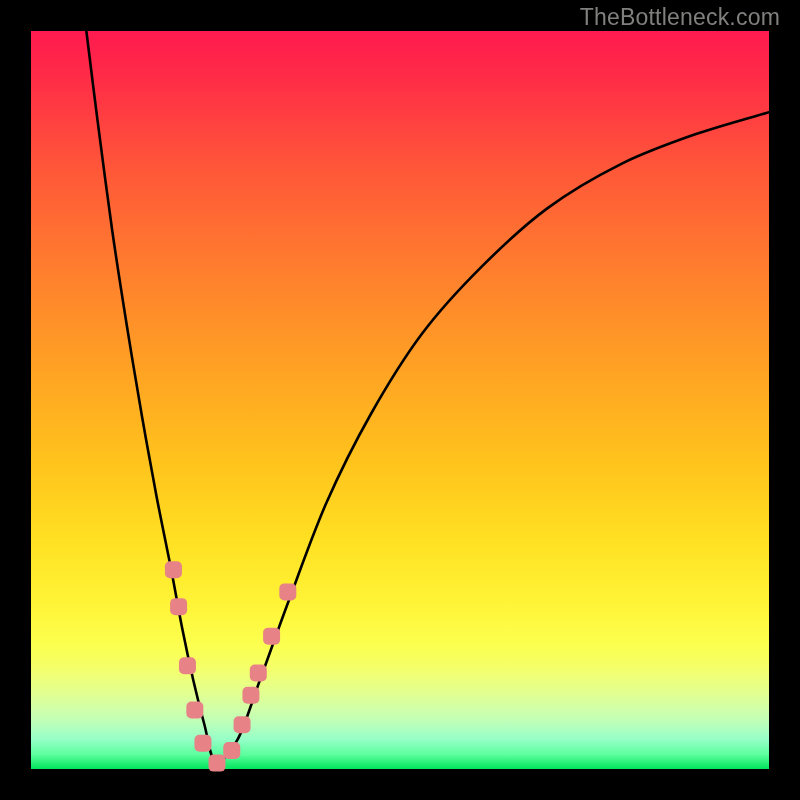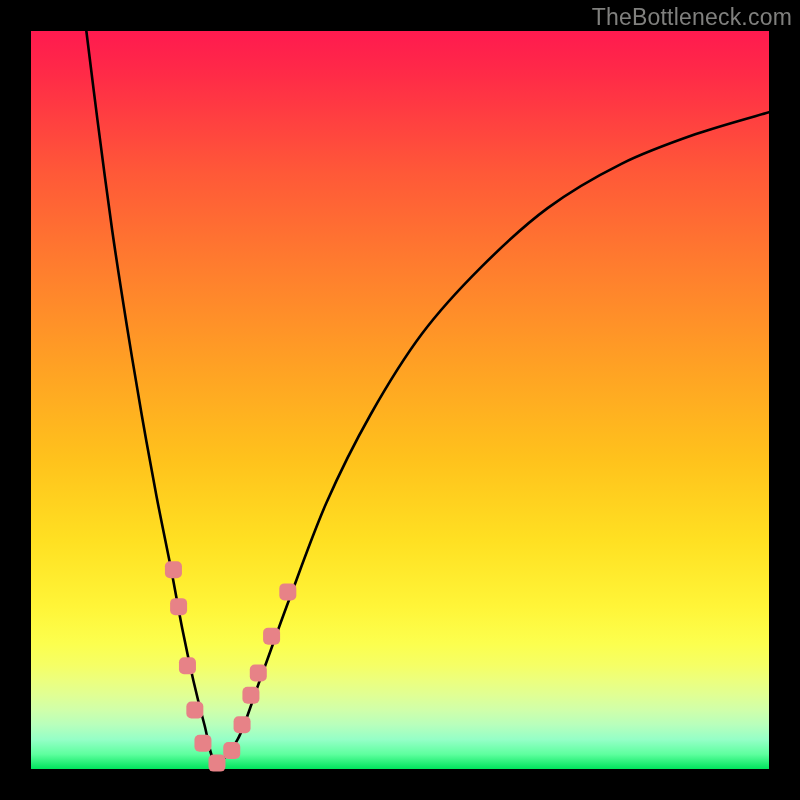--- a/index.html
+++ b/index.html
@@ -39,21 +39,21 @@
       #d0ffaa 92%,
       #b8ffbc 94%,
       #95ffc7 96%,
       #5eff9f 98%,
       #00e45c 100%
     );
   }
   .watermark {
     position: absolute;
     top: 4px;
-    right: 8px;
+    right: 20px;
     font-family: Arial, Helvetica, sans-serif;
     font-size: 23px;
     font-weight: 500;
     color: #80807e;
     letter-spacing: 0.2px;
     user-select: none;
   }
   svg.curve {
     position: absolute;
     left: 0;

